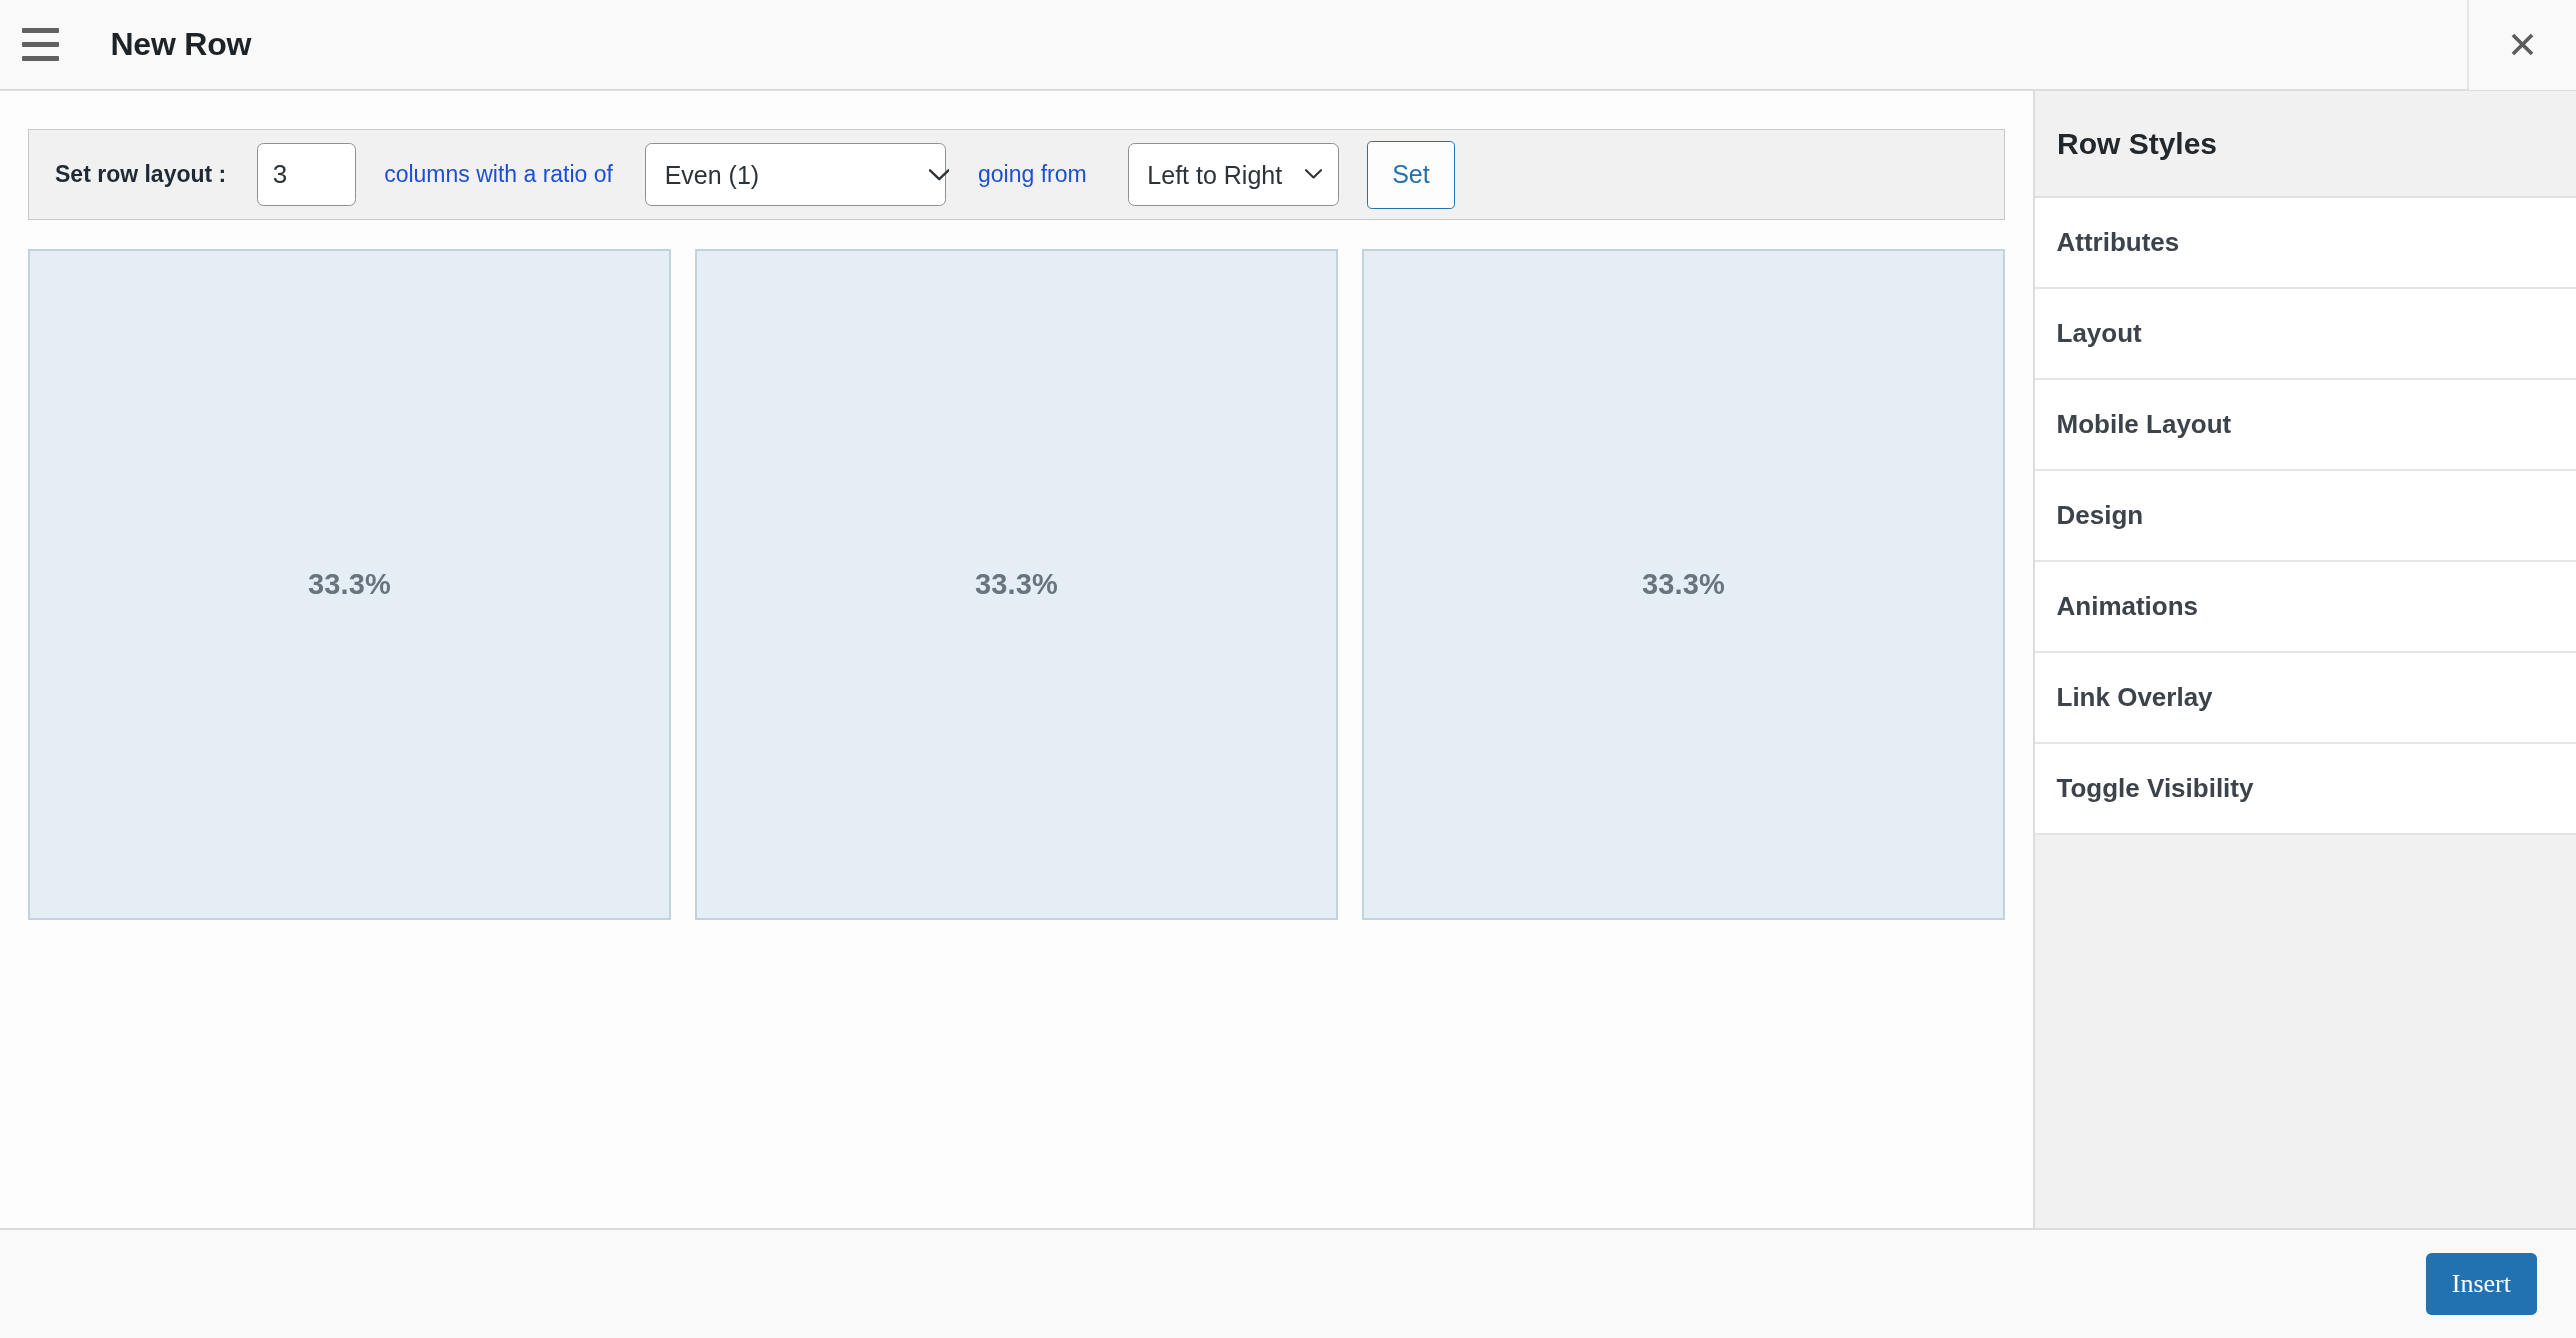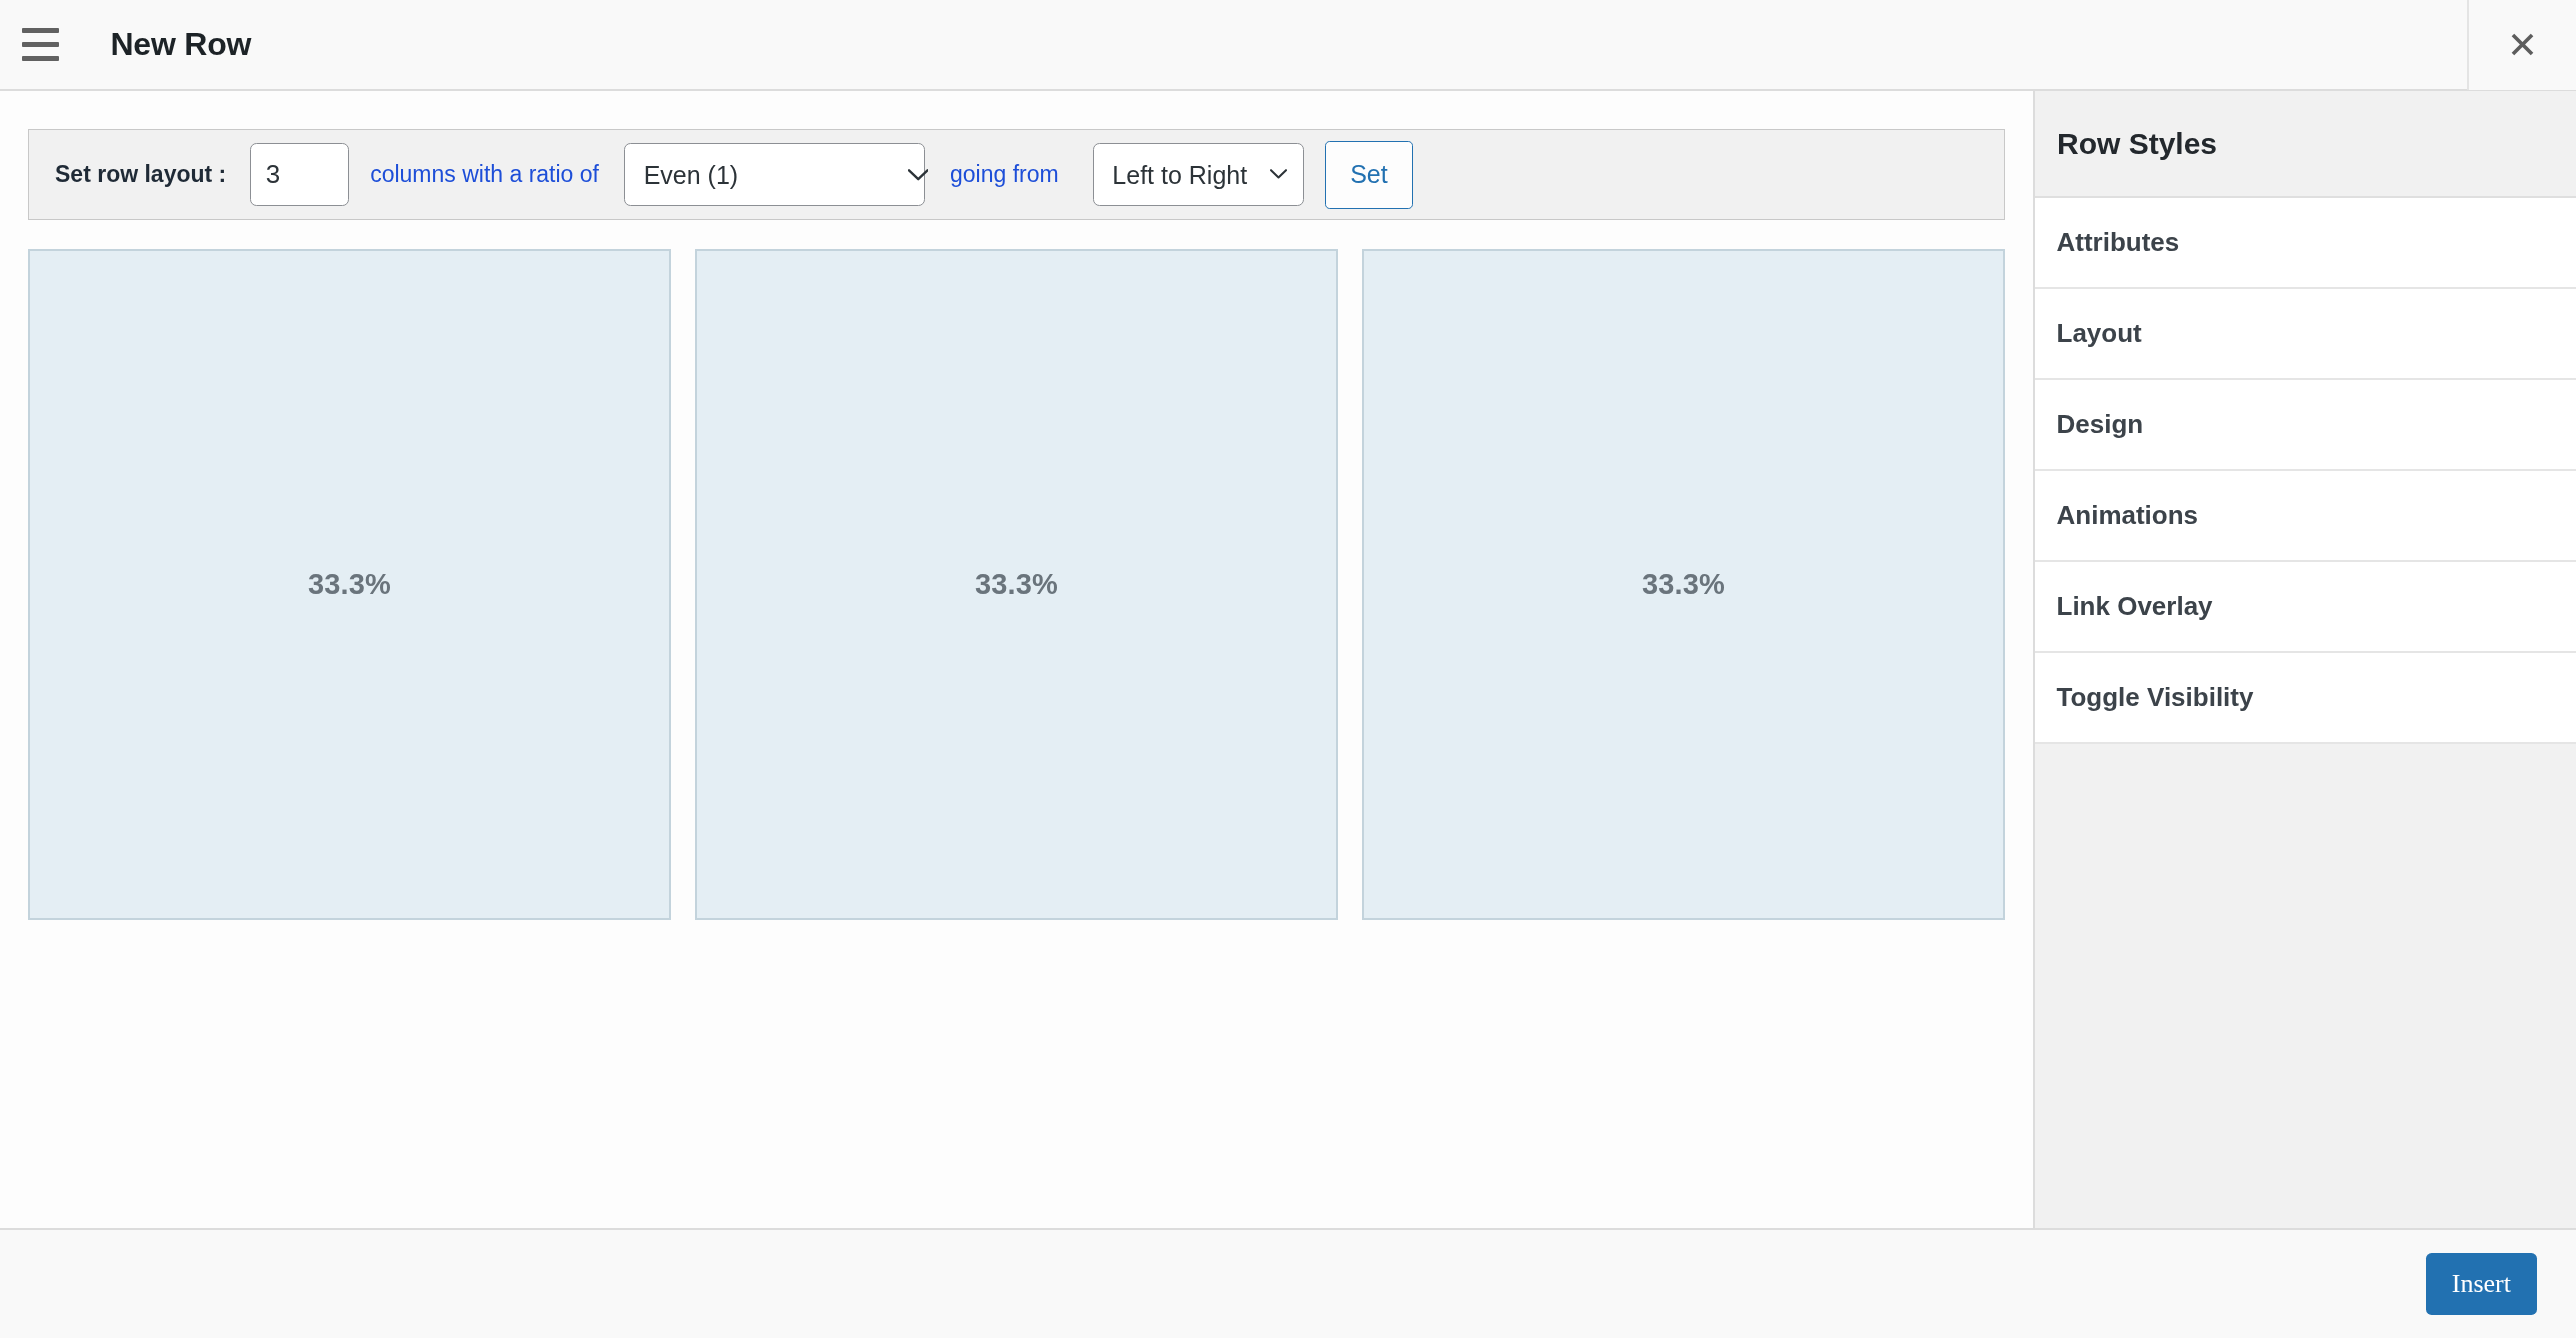--- a/index.html
+++ b/index.html
@@ -95,21 +95,21 @@
   }
 
   .layout-bar {
     margin: 38px 28px 0 28px;
     height: 91px;
     background: #f1f1f1;
     border: 1.9px solid #c8c8c8;
     display: flex;
     align-items: center;
     padding: 0 26px;
-    gap: 1px;
+    gap: 8px;
   }
   .lb-label {
     font-size: 23px;
     font-weight: bold;
     color: #1f2a36;
     white-space: nowrap;
   }
   .lb-text {
     font-size: 23px;
     color: #1d4ed8;
@@ -340,20 +340,23 @@
         <span class="sb-title">Row Styles</span>
       </div>
       <div class="sb-list">
         <div class="sb-item">
           <span class="sb-item-label">Attributes</span>
         </div>
         <div class="sb-item">
           <span class="sb-item-label">Layout</span>
         </div>
         <div class="sb-item">
+          <span class="sb-item-label">Mobile Layout</span>
+        </div>
+        <div class="sb-item">
           <span class="sb-item-label">Design</span>
         </div>
         <div class="sb-item">
           <span class="sb-item-label">Animations</span>
         </div>
         <div class="sb-item">
           <span class="sb-item-label">Link Overlay</span>
         </div>
         <div class="sb-item">
           <span class="sb-item-label">Toggle Visibility</span>

